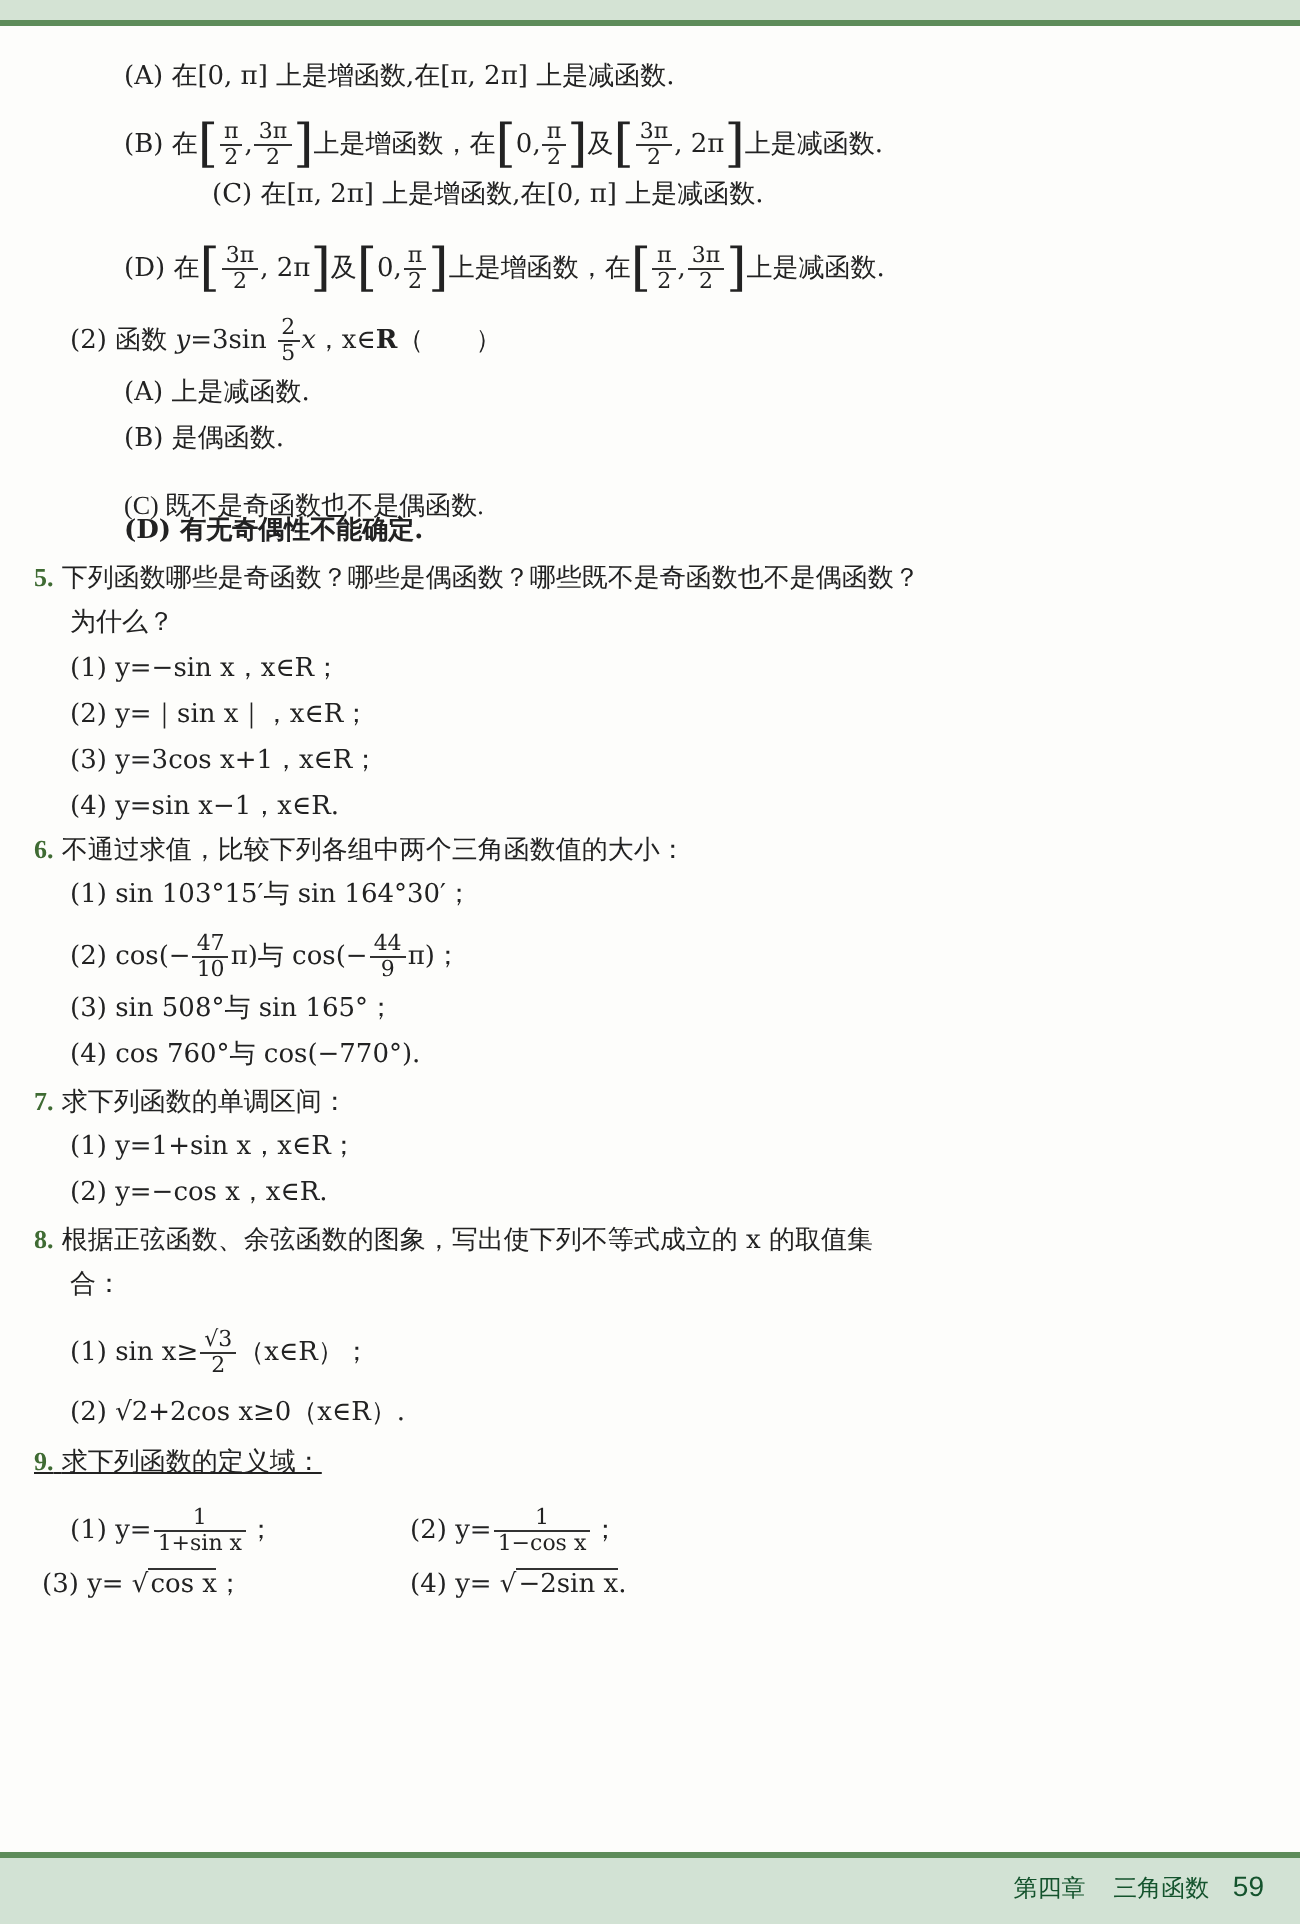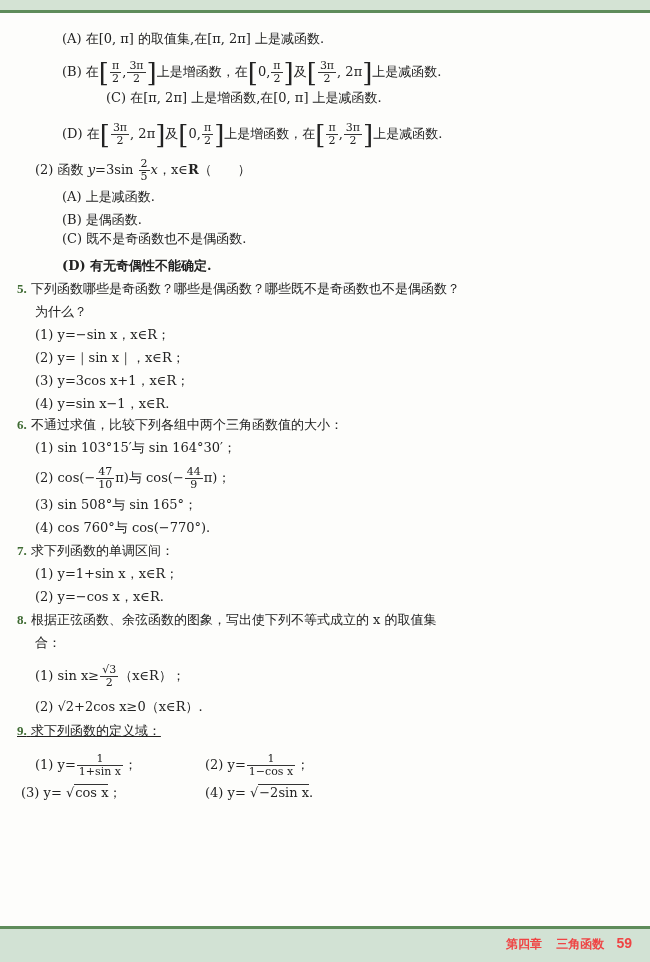--- a/index.html
+++ b/index.html
@@ -2,63 +2,63 @@
 <html><head>
 <meta charset="utf-8">
 <style>
   html, body { margin:0; padding:0; }
   body { width:650px; height:962px; position:relative; background:#fdfdfb; overflow:hidden;
          font-family:"DejaVu Serif","Liberation Serif",serif; color:#222; font-size:13px; }
   .top-band { position:absolute; left:0; top:0; width:650px; height:10px; background:#d4e3d4; }
   .top-line { position:absolute; left:0; top:10px; width:650px; height:3px; background:#5e8c5a; }
   .bot-line { position:absolute; left:0; top:926px; width:650px; height:3px; background:#5e8c5a; }
   .bot-band { position:absolute; left:0; top:929px; width:650px; height:33px; background:#d2e2d4; }
-  .footer { position:absolute; right:18px; top:935px; font-family:"DejaVu Sans",sans-serif; font-size:12px; color:#ef4444;font-weight:bold; }
+  .footer { position:absolute; right:18px; top:935px; font-family:"DejaVu Sans",sans-serif; font-size:12px; color:#14532d; }
   .footer .pg { font-size:14px; margin-left:8px; font-family:"Liberation Sans",sans-serif; }
   .footer .chap { margin-right:10px; }
   .line { position:absolute; white-space:nowrap; line-height:18px; }
   .num { color:#3f6b33; font-weight:bold; font-family:"Liberation Serif",serif; }
   .frac { display:inline-block; vertical-align:middle; text-align:center; font-size:11px; line-height:12px; margin:0 1px; }
   .frac .n { display:block; padding:0 2px; }
   .frac .d { display:block; border-top:1px solid #333; padding:0 2px; }
   .br { font-size:26px; vertical-align:middle; font-weight:100; }
   .it { font-style:italic; }
   .b { font-weight:bold; }
   .sqrt { border-top:1px solid #333; padding-left:1px; }
 </style>
 </head>
 <body>
 
 <div class="top-band"></div>
 <div class="top-line"></div>
 
 <div class="line" style="left:62px;top:30px;">
   <span>(A)</span>
-  <span>在[0, π] 的取值集,在[π, 2π] 上是减函数.</span>
+  <span>在[0, π] 上是增函数,在[π, 2π] 上是减函数.</span>
 </div>
 <div class="line" style="left:62px;top:60px;">
   <span>(B)</span>
   <span>在</span><span class="br">[</span><span class="frac"><span class="n">π</span><span class="d">2</span></span><span>,</span><span class="frac"><span class="n">3π</span><span class="d">2</span></span><span class="br">]</span><span>上是增函数，在</span><span class="br">[</span><span>0,</span><span class="frac"><span class="n">π</span><span class="d">2</span></span><span class="br">]</span><span>及</span><span class="br">[</span><span class="frac"><span class="n">3π</span><span class="d">2</span></span><span>, 2π</span><span class="br">]</span><span>上是减函数.</span>
 </div>
 <div class="line" style="left:62px;top:89px;margin-left:44px;">
   <span>(C)</span>
   <span>在[π, 2π] 上是增函数,在[0, π] 上是减函数.</span>
 </div>
 <div class="line" style="left:62px;top:122px;">
   <span>(D)</span>
   <span>在</span><span class="br">[</span><span class="frac"><span class="n">3π</span><span class="d">2</span></span><span>, 2π</span><span class="br">]</span><span>及</span><span class="br">[</span><span>0,</span><span class="frac"><span class="n">π</span><span class="d">2</span></span><span class="br">]</span><span>上是增函数，在</span><span class="br">[</span><span class="frac"><span class="n">π</span><span class="d">2</span></span><span>,</span><span class="frac"><span class="n">3π</span><span class="d">2</span></span><span class="br">]</span><span>上是减函数.</span>
 </div>
 
 <div class="line" style="left:35px;top:158px;">
   <span>(2)</span>
   <span>函数 </span><span class="it">y</span><span>=3sin </span><span class="frac"><span class="n">2</span><span class="d">5</span></span><span class="it">x</span><span>，x∈</span><span class="b">R</span><span>（　　）</span>
 </div>
 <div class="line" style="left:62px;top:188px;"><span>(A)</span> <span>上是减函数.</span></div>
 <div class="line" style="left:62px;top:211px;"><span>(B)</span> <span>是偶函数.</span></div>
-<div class="line" style="left:62px;top:230px;"><span>(C)</span> <span>既不是奇函数也不是偶函数.</span></div>
+<div class="line" style="left:62px;top:244px;font-family:Liberation Serif, serif;"><span>(C)</span> <span>既不是奇函数也不是偶函数.</span></div>
 <div class="line" style="left:62px;top:257px;font-weight:bold;"><span>(D)</span> <span>有无奇偶性不能确定.</span></div>
 
 <div class="line" style="left:17px;top:280px;"><span class="num">5.</span> <span>下列函数哪些是奇函数？哪些是偶函数？哪些既不是奇函数也不是偶函数？</span></div>
 <div class="line" style="left:35px;top:303px;"><span>为什么？</span></div>
 <div class="line" style="left:35px;top:326px;"><span>(1)</span> <span>y=−sin x，x∈R；</span></div>
 <div class="line" style="left:35px;top:349px;"><span>(2)</span> <span>y=｜sin x｜，x∈R；</span></div>
 <div class="line" style="left:35px;top:372px;"><span>(3)</span> <span>y=3cos x+1，x∈R；</span></div>
 <div class="line" style="left:35px;top:395px;"><span>(4)</span> <span>y=sin x−1，x∈R.</span></div>
 
 <div class="line" style="left:17px;top:416px;"><span class="num">6.</span> <span>不通过求值，比较下列各组中两个三角函数值的大小：</span></div>

